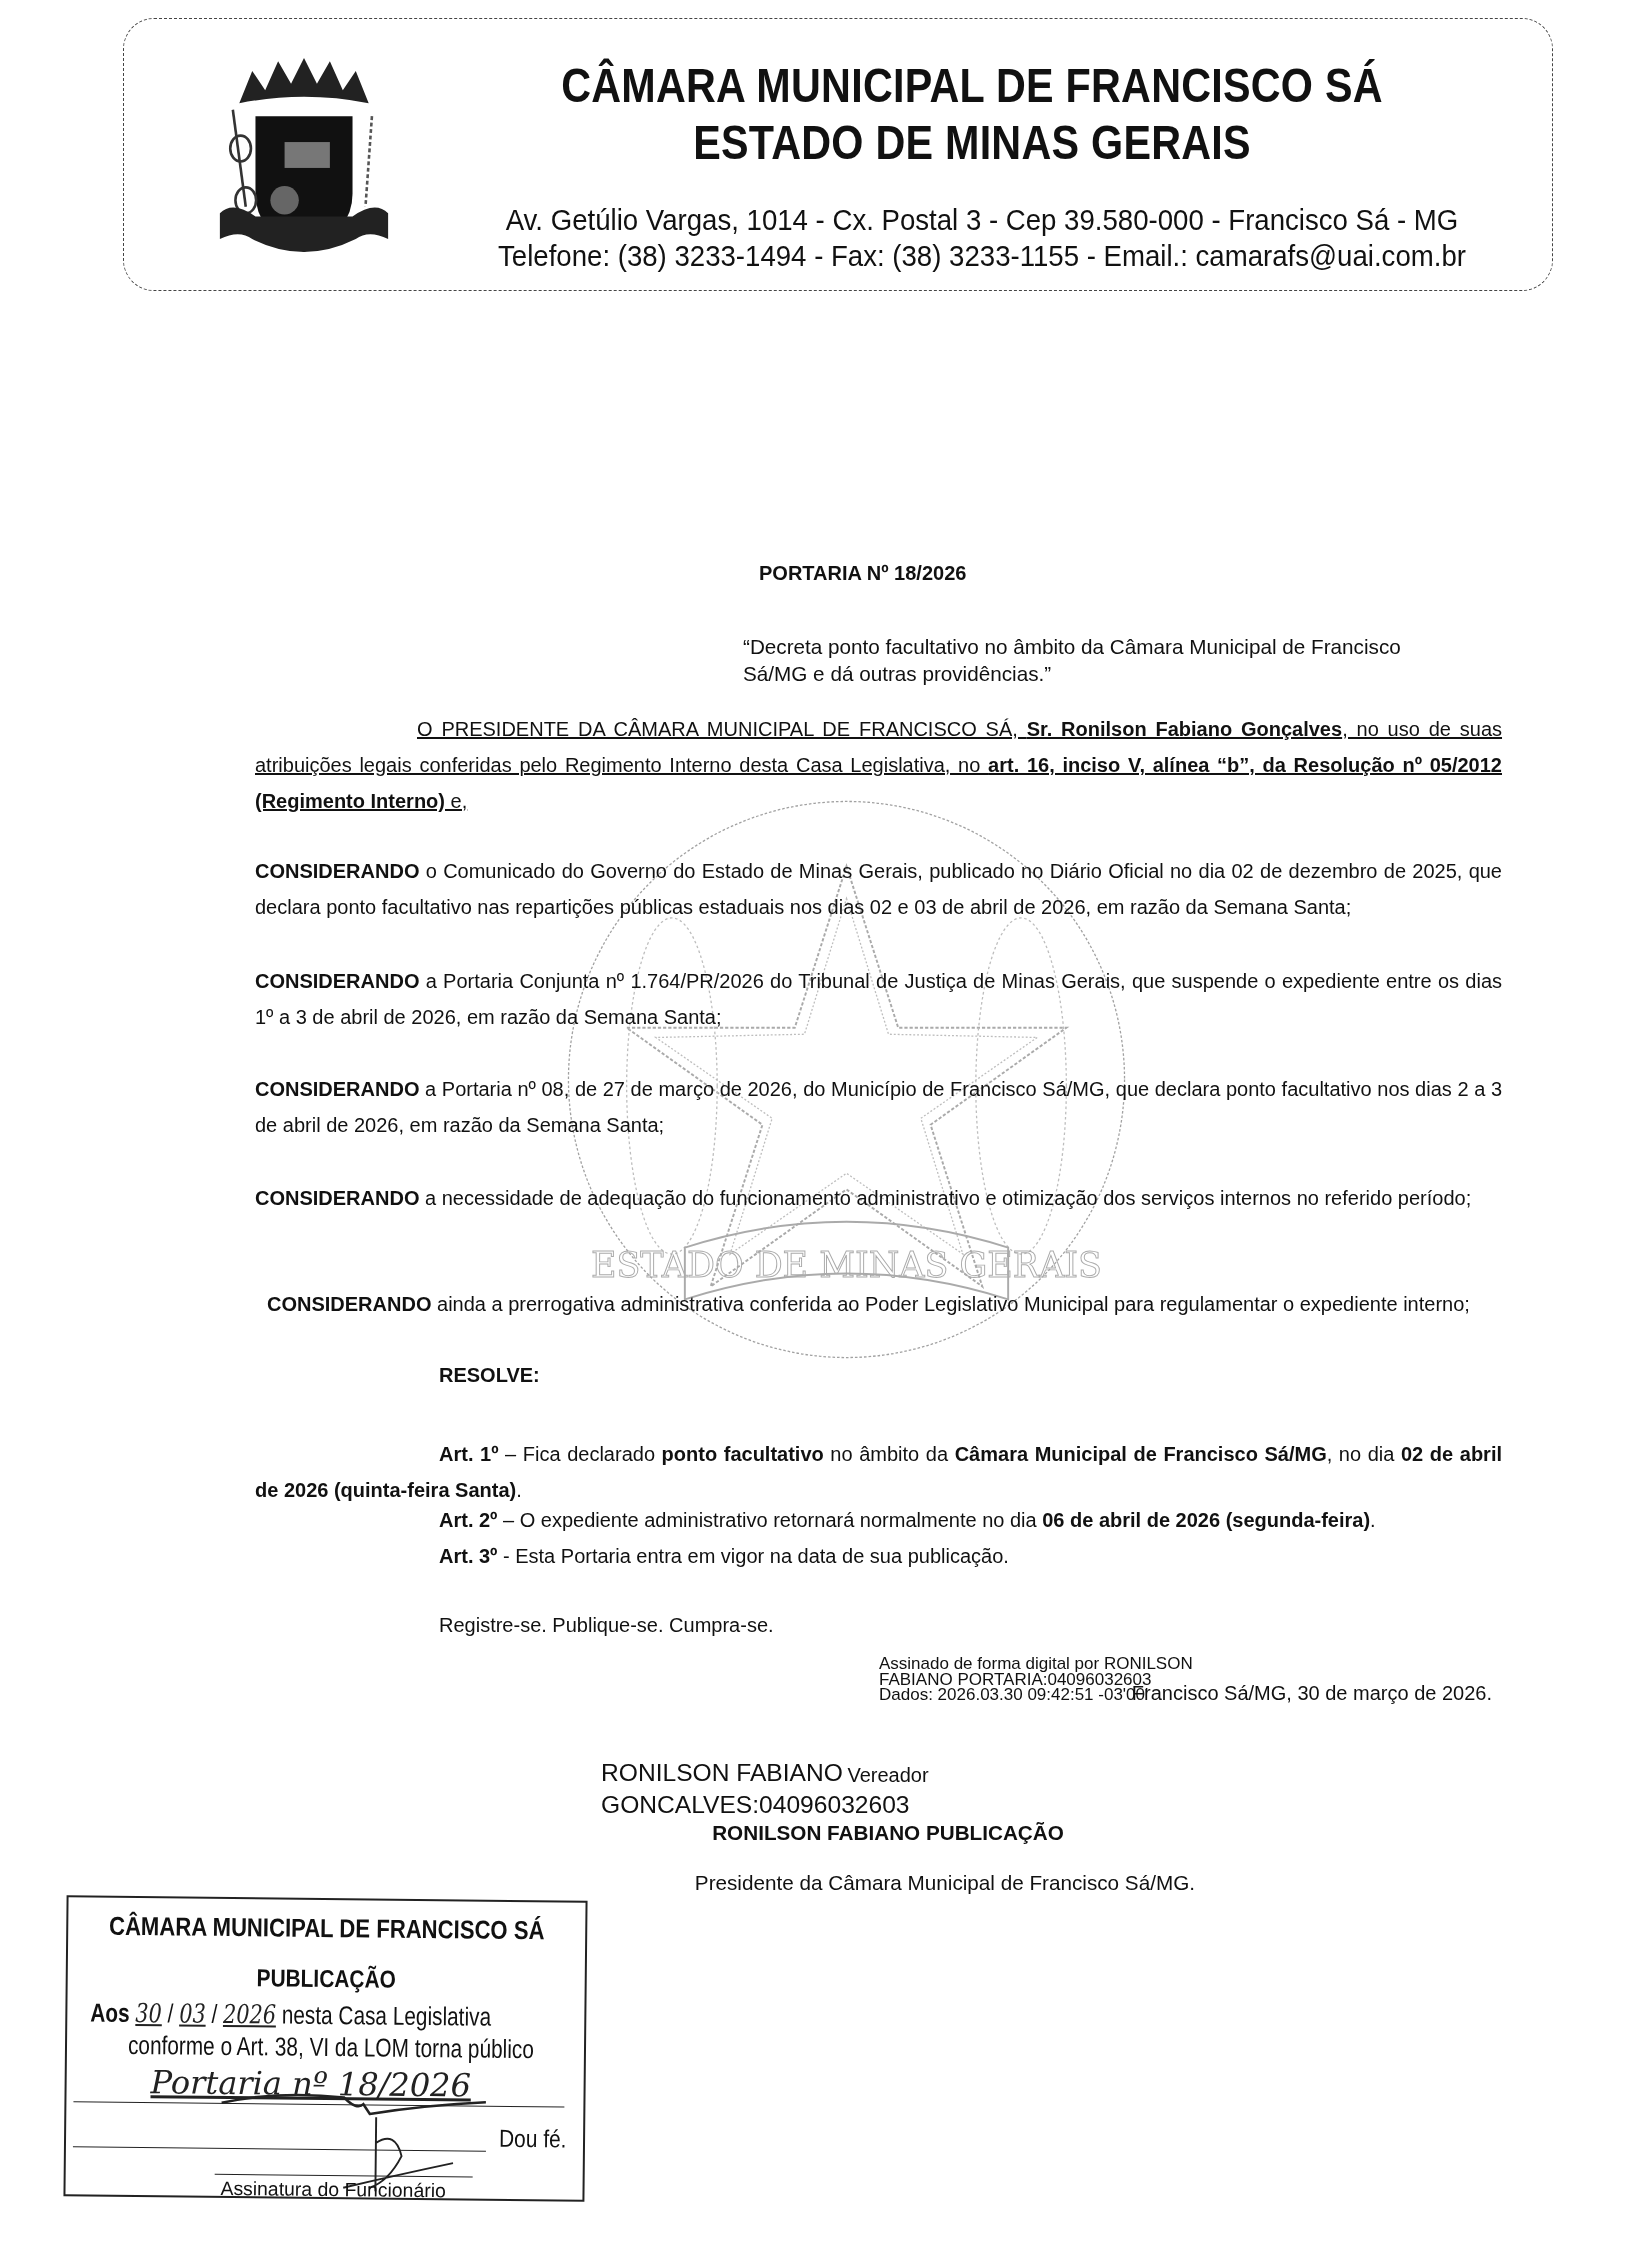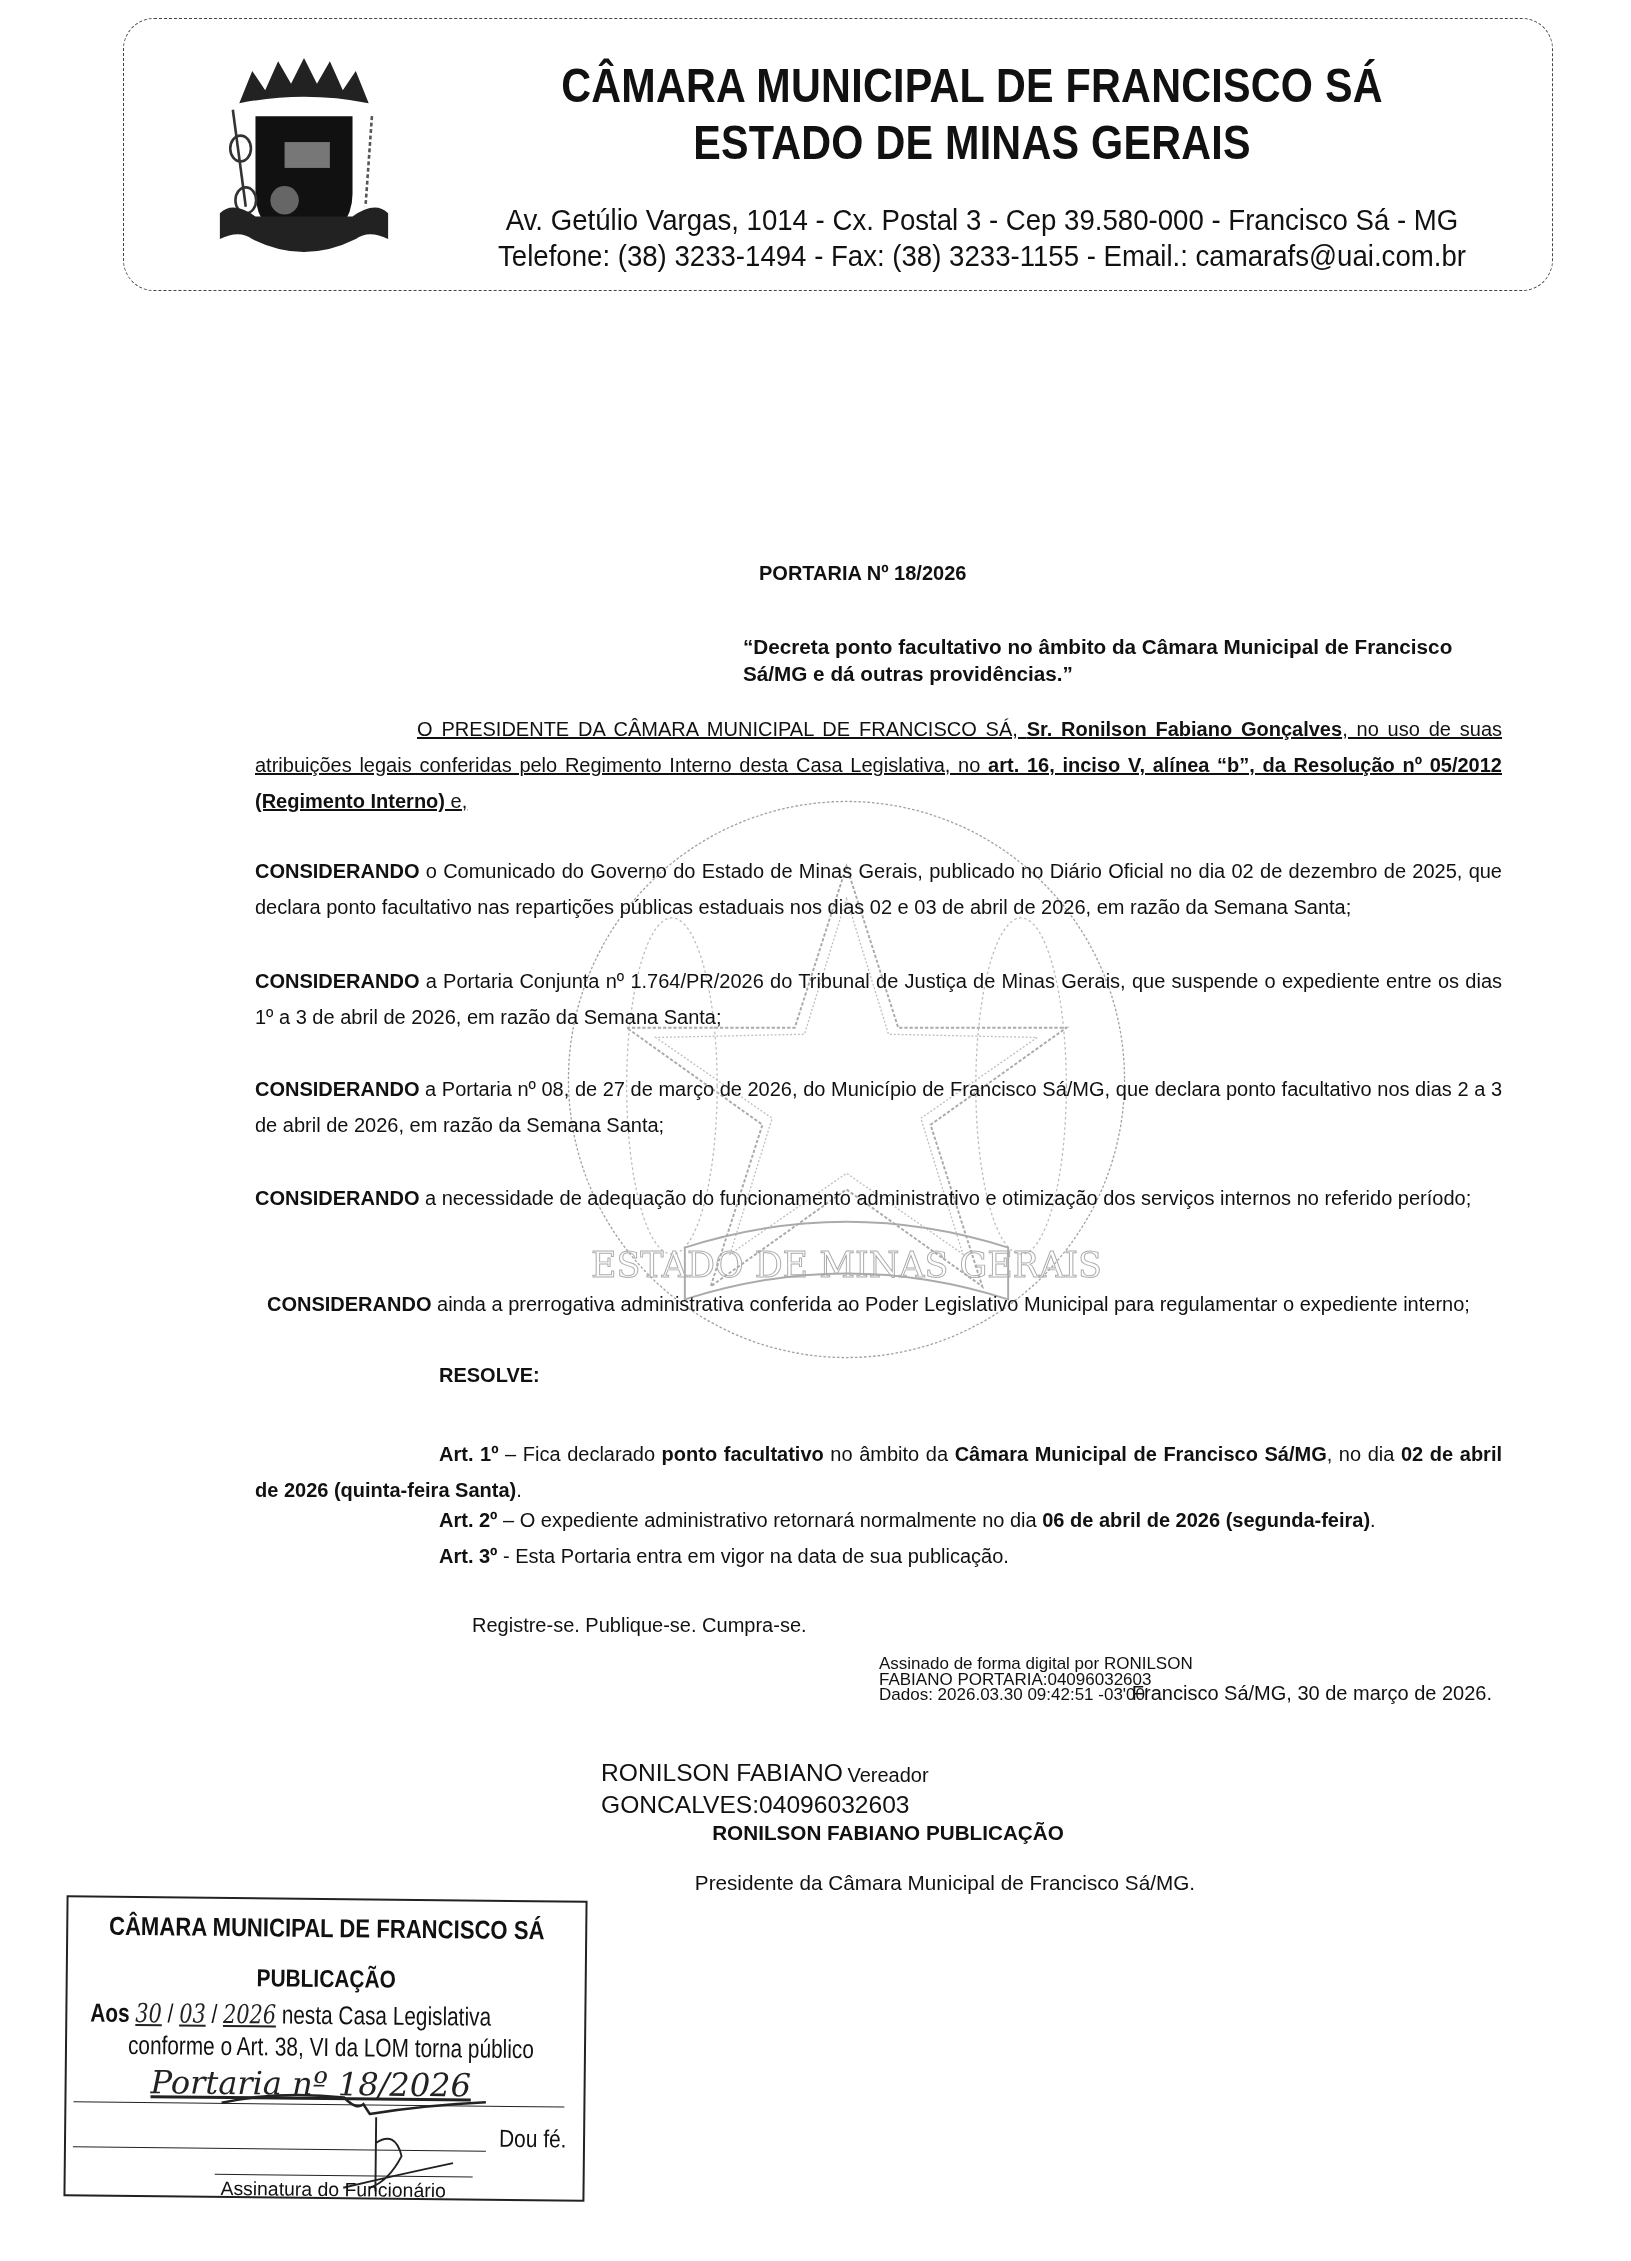--- a/index.html
+++ b/index.html
@@ -21,21 +21,21 @@
       transform: scaleX(0.86); transform-origin: center;
     }
     .lh-contact {
       left: 452px; top: 202px; width: 1060px; text-align: center;
       font-size: 30px; line-height: 36px;
       transform: scaleX(0.92); transform-origin: center;
     }
     .b { font-weight: bold; }
     .portaria-title { left: 759px; top: 562px; font-size: 20px; font-weight: bold; }
     .ementa {
-      left: 743px; top: 633px; width: 762px; font-size: 20.7px; line-height: 27px; font-weight: bold;
+      left: 743px; top: 633px; width: 762px; font-size: 20.7px; line-height: 27px; font-weight: normal;
     }
     .para { left: 255px; width: 1247px; text-align: justify; font-size: 20px; line-height: 36px; }
     .indent { text-indent: 162px; text-decoration: underline; }
     .art-line { left: 439px; font-size: 20px; white-space: nowrap; }
 
     
     .seal { left: 562px; top: 795px; width: 569px; height: 569px; opacity: 0.55; }
 
     
     .sig-digital-name { left: 601px; top: 1757px; font-size: 24.6px; line-height: 32px; }
@@ -135,21 +135,21 @@
   <span class="b">Art. 1º</span><span> – Fica declarado </span><span class="b">ponto facultativo</span><span> no âmbito da </span><span class="b">Câmara Municipal de Francisco Sá/MG</span><span>, no dia </span><span class="b">02 de abril de 2026 (quinta-feira Santa)</span><span>.</span>
 </div>
 
 <div class="abs art-line" style="top:1509px;">
   <span class="b">Art. 2º</span><span> – O expediente administrativo retornará normalmente no dia </span><span class="b">06 de abril de 2026 (segunda-feira)</span><span>.</span>
 </div>
 <div class="abs art-line" style="top:1545px;">
   <span class="b">Art. 3º</span><span> - Esta Portaria entra em vigor na data de sua publicação.</span>
 </div>
 
-<div class="abs art-line" style="top:1614px;margin-left:33px;">Registre-se. Publique-se. Cumpra-se.</div>
+<div class="abs art-line" style="top:1614px;">Registre-se. Publique-se. Cumpra-se.</div>
 <div class="abs" style="right:139px; top:1682px; font-size:20px;">Francisco Sá/MG, 30 de março de 2026.</div>
 
 <div class="abs sig-digital-name">
   <div>RONILSON FABIANO</div>
   <div>GONCALVES:04096032603</div>
 </div>
 <div class="abs sig-digital-meta">
   <div>Assinado de forma digital por RONILSON</div>
   <div>FABIANO PORTARIA:04096032603</div>
   <div>Dados: 2026.03.30 09:42:51 -03'00'</div>

